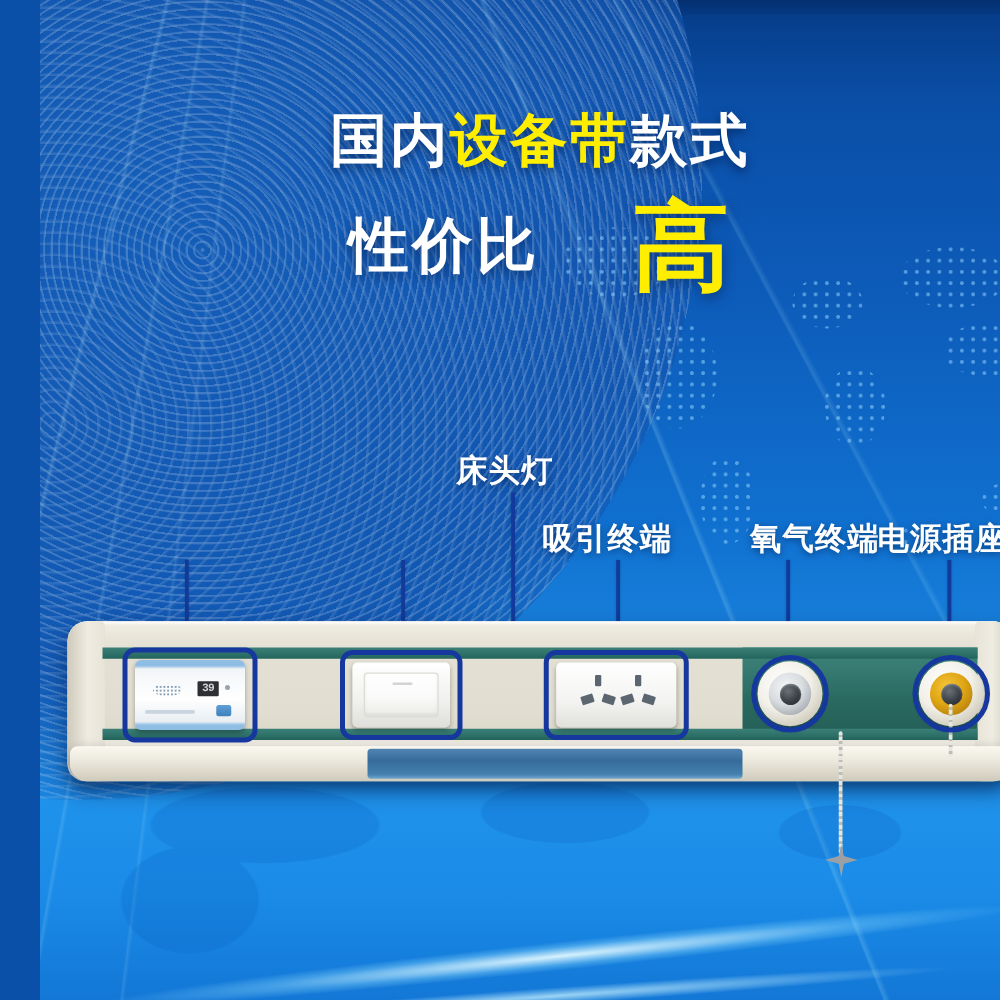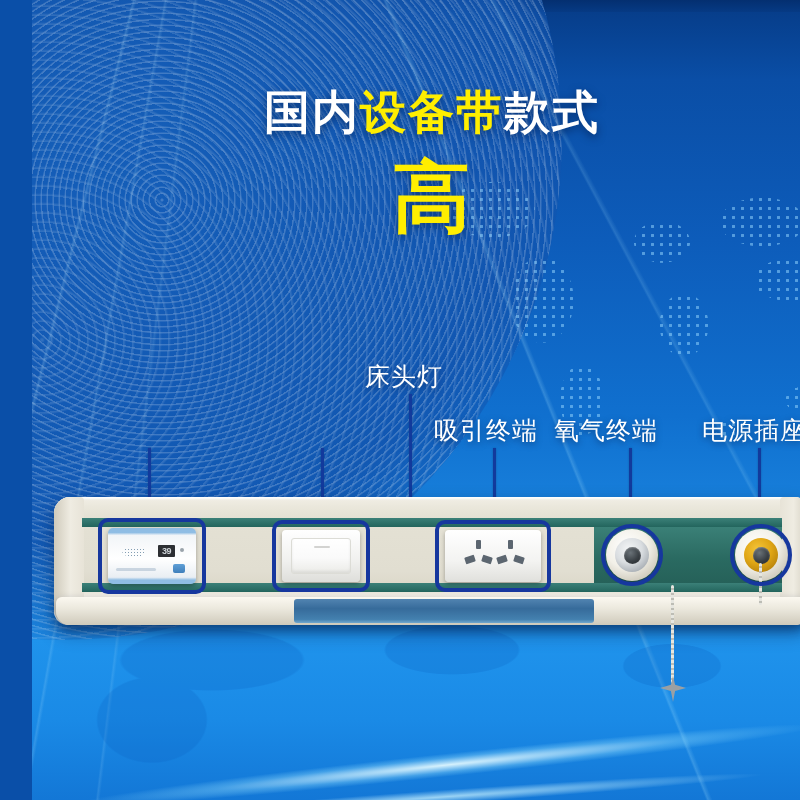--- a/index.html
+++ b/index.html
@@ -169,21 +169,21 @@
   .hl-big {
     font-size:78px; font-weight:bold; color:#ffee00; letter-spacing:1px;
     line-height:1;
     text-shadow:0 3px 10px rgba(0,25,70,.5);
   }
 
   
   .labels { position:absolute; left:0; top:0; width:800px; height:800px; }
   .lbl {
     position:absolute;
-    font-size:25px; font-weight:normal; color:#ffffff;
+    font-size:25px; font-weight:bold; color:#ffffff;
     white-space:nowrap; letter-spacing:1px;
     text-shadow:0 2px 6px rgba(0,25,70,.55);
   }
   .lead {
     position:absolute;
     width:3px;
     background:#123a9c;
     box-shadow:0 0 2px rgba(0,0,0,.25);
   }
 
@@ -257,21 +257,21 @@
     background-image:radial-gradient(circle, rgba(110,140,165,.85) .7px, transparent 1px);
     background-size:3px 3px;
     border-radius:2px;
     -webkit-mask-image:radial-gradient(ellipse 16px 7px at 50% 50%, #000 70%, transparent 75%);
     mask-image:radial-gradient(ellipse 16px 7px at 50% 50%, #000 70%, transparent 75%);
   }
   .ic-display {
     position:absolute; left:50px; top:17px; width:17px; height:12px;
     background:#2d2f33; border-radius:1px;
     color:#cfd4d8; font-size:9px; font-weight:bold;
-    font-family:Liberation Sans, sans-serif;
+    font-family:Liberation Mono, monospace;
     display:flex; align-items:center; justify-content:center;
     letter-spacing:-.5px;
   }
   .ic-led {
     position:absolute; left:72px; top:20px; width:4px; height:4px;
     border-radius:50%; background:#9aa3ab;
   }
   .ic-btn {
     position:absolute; left:65px; top:36px; width:12px; height:9px;
     background:linear-gradient(180deg,#5f9fd6,#3f7fbb); border-radius:2px;
@@ -373,28 +373,29 @@
   <div class="dotmap"></div>
   <div class="lower-map"></div>
   <div class="glow-sweep"></div>
   <div class="glow-sweep2"></div>
 
   <div class="headline">
     <div class="hl-line1">
       <span class="hl-w">国内</span><span class="hl-y">设备带</span><span class="hl-w">款式</span>
     </div>
     <div class="hl-line2">
+      <span class="hl-sub">性价比</span>
       <span class="hl-big">高</span>
     </div>
   </div>
 
   <div class="labels">
     <div class="lbl" style="left:333px; top:360px;">床头灯</div>
     <div class="lbl" style="left:402px; top:414px;">吸引终端</div>
-    <div class="lbl" style="left:522px; top:414px;">氧气终端</div>
+    <div class="lbl" style="left:568px; top:414px;">氧气终端</div>
     <div class="lbl" style="left:670px; top:414px;">电源插座</div>
 
     <div class="lead" style="left:116px; top:448px; height:78px;"></div>
     <div class="lead" style="left:289px; top:448px; height:80px;"></div>
     <div class="lead" style="left:377px; top:394px; height:204px;"></div>
     <div class="lead" style="left:461px; top:448px; height:80px;"></div>
     <div class="lead" style="left:597px; top:448px; height:82px;"></div>
     <div class="lead" style="left:726px; top:448px; height:82px;"></div>
   </div>
 

